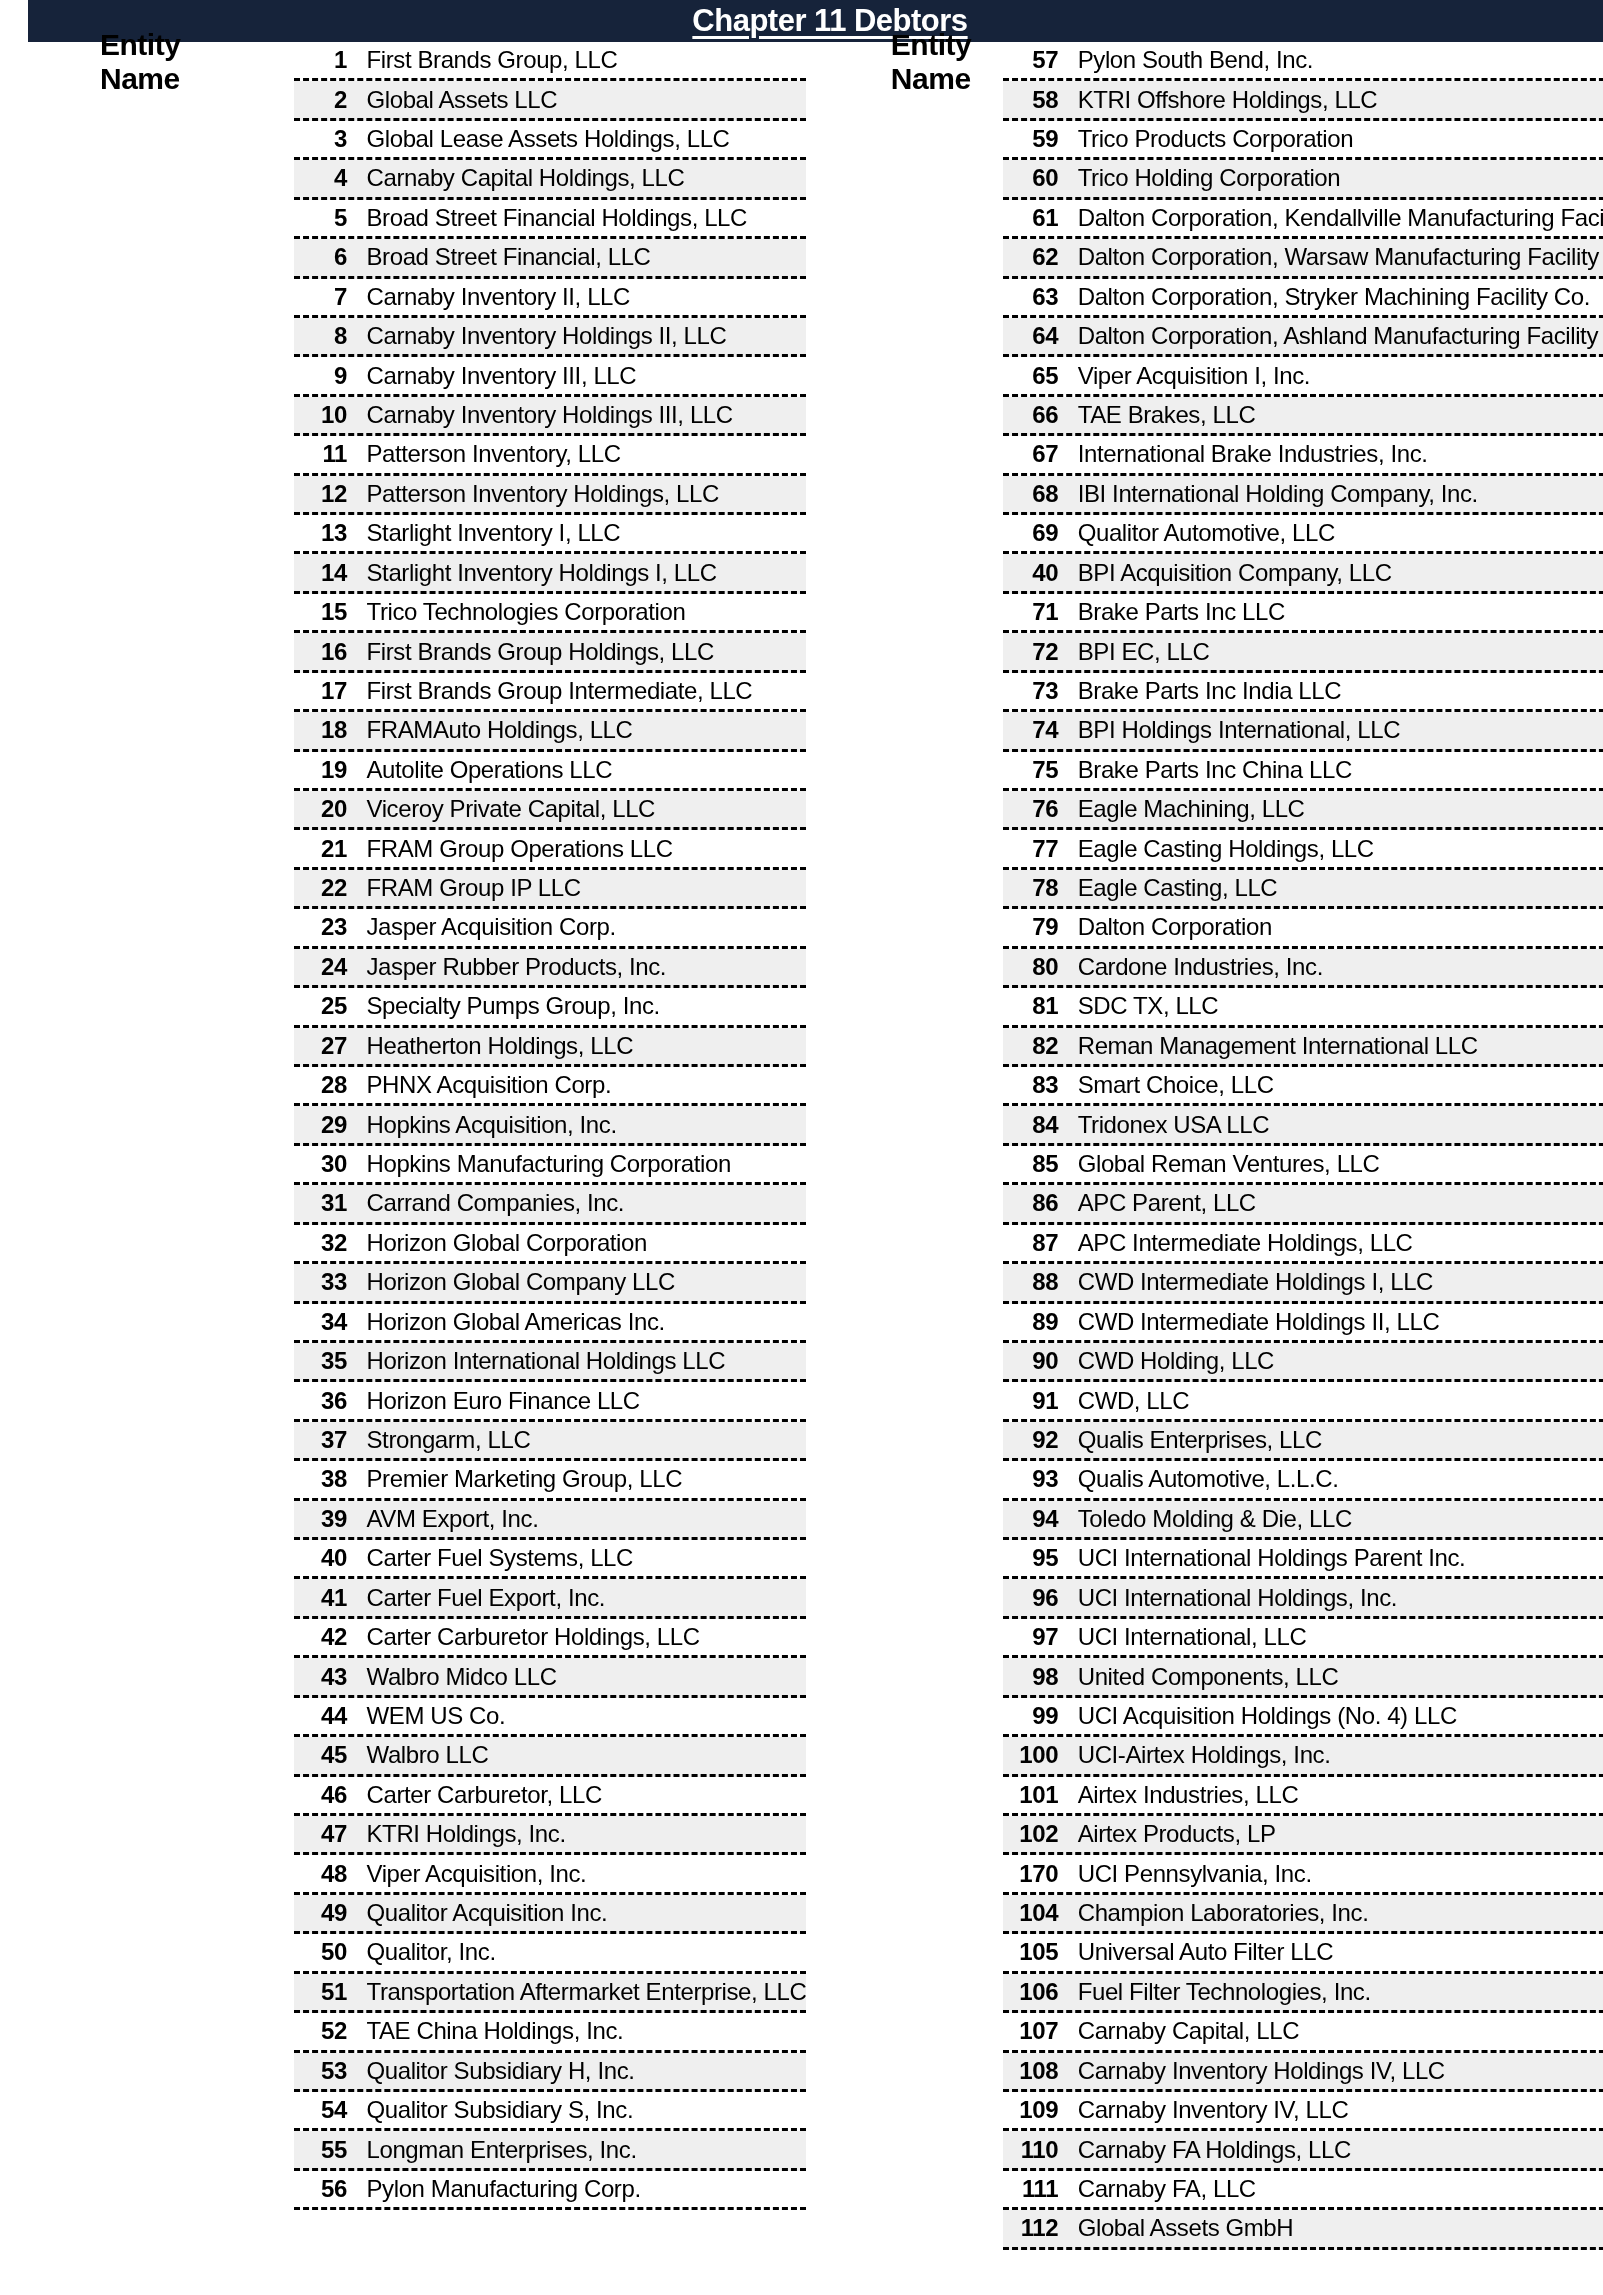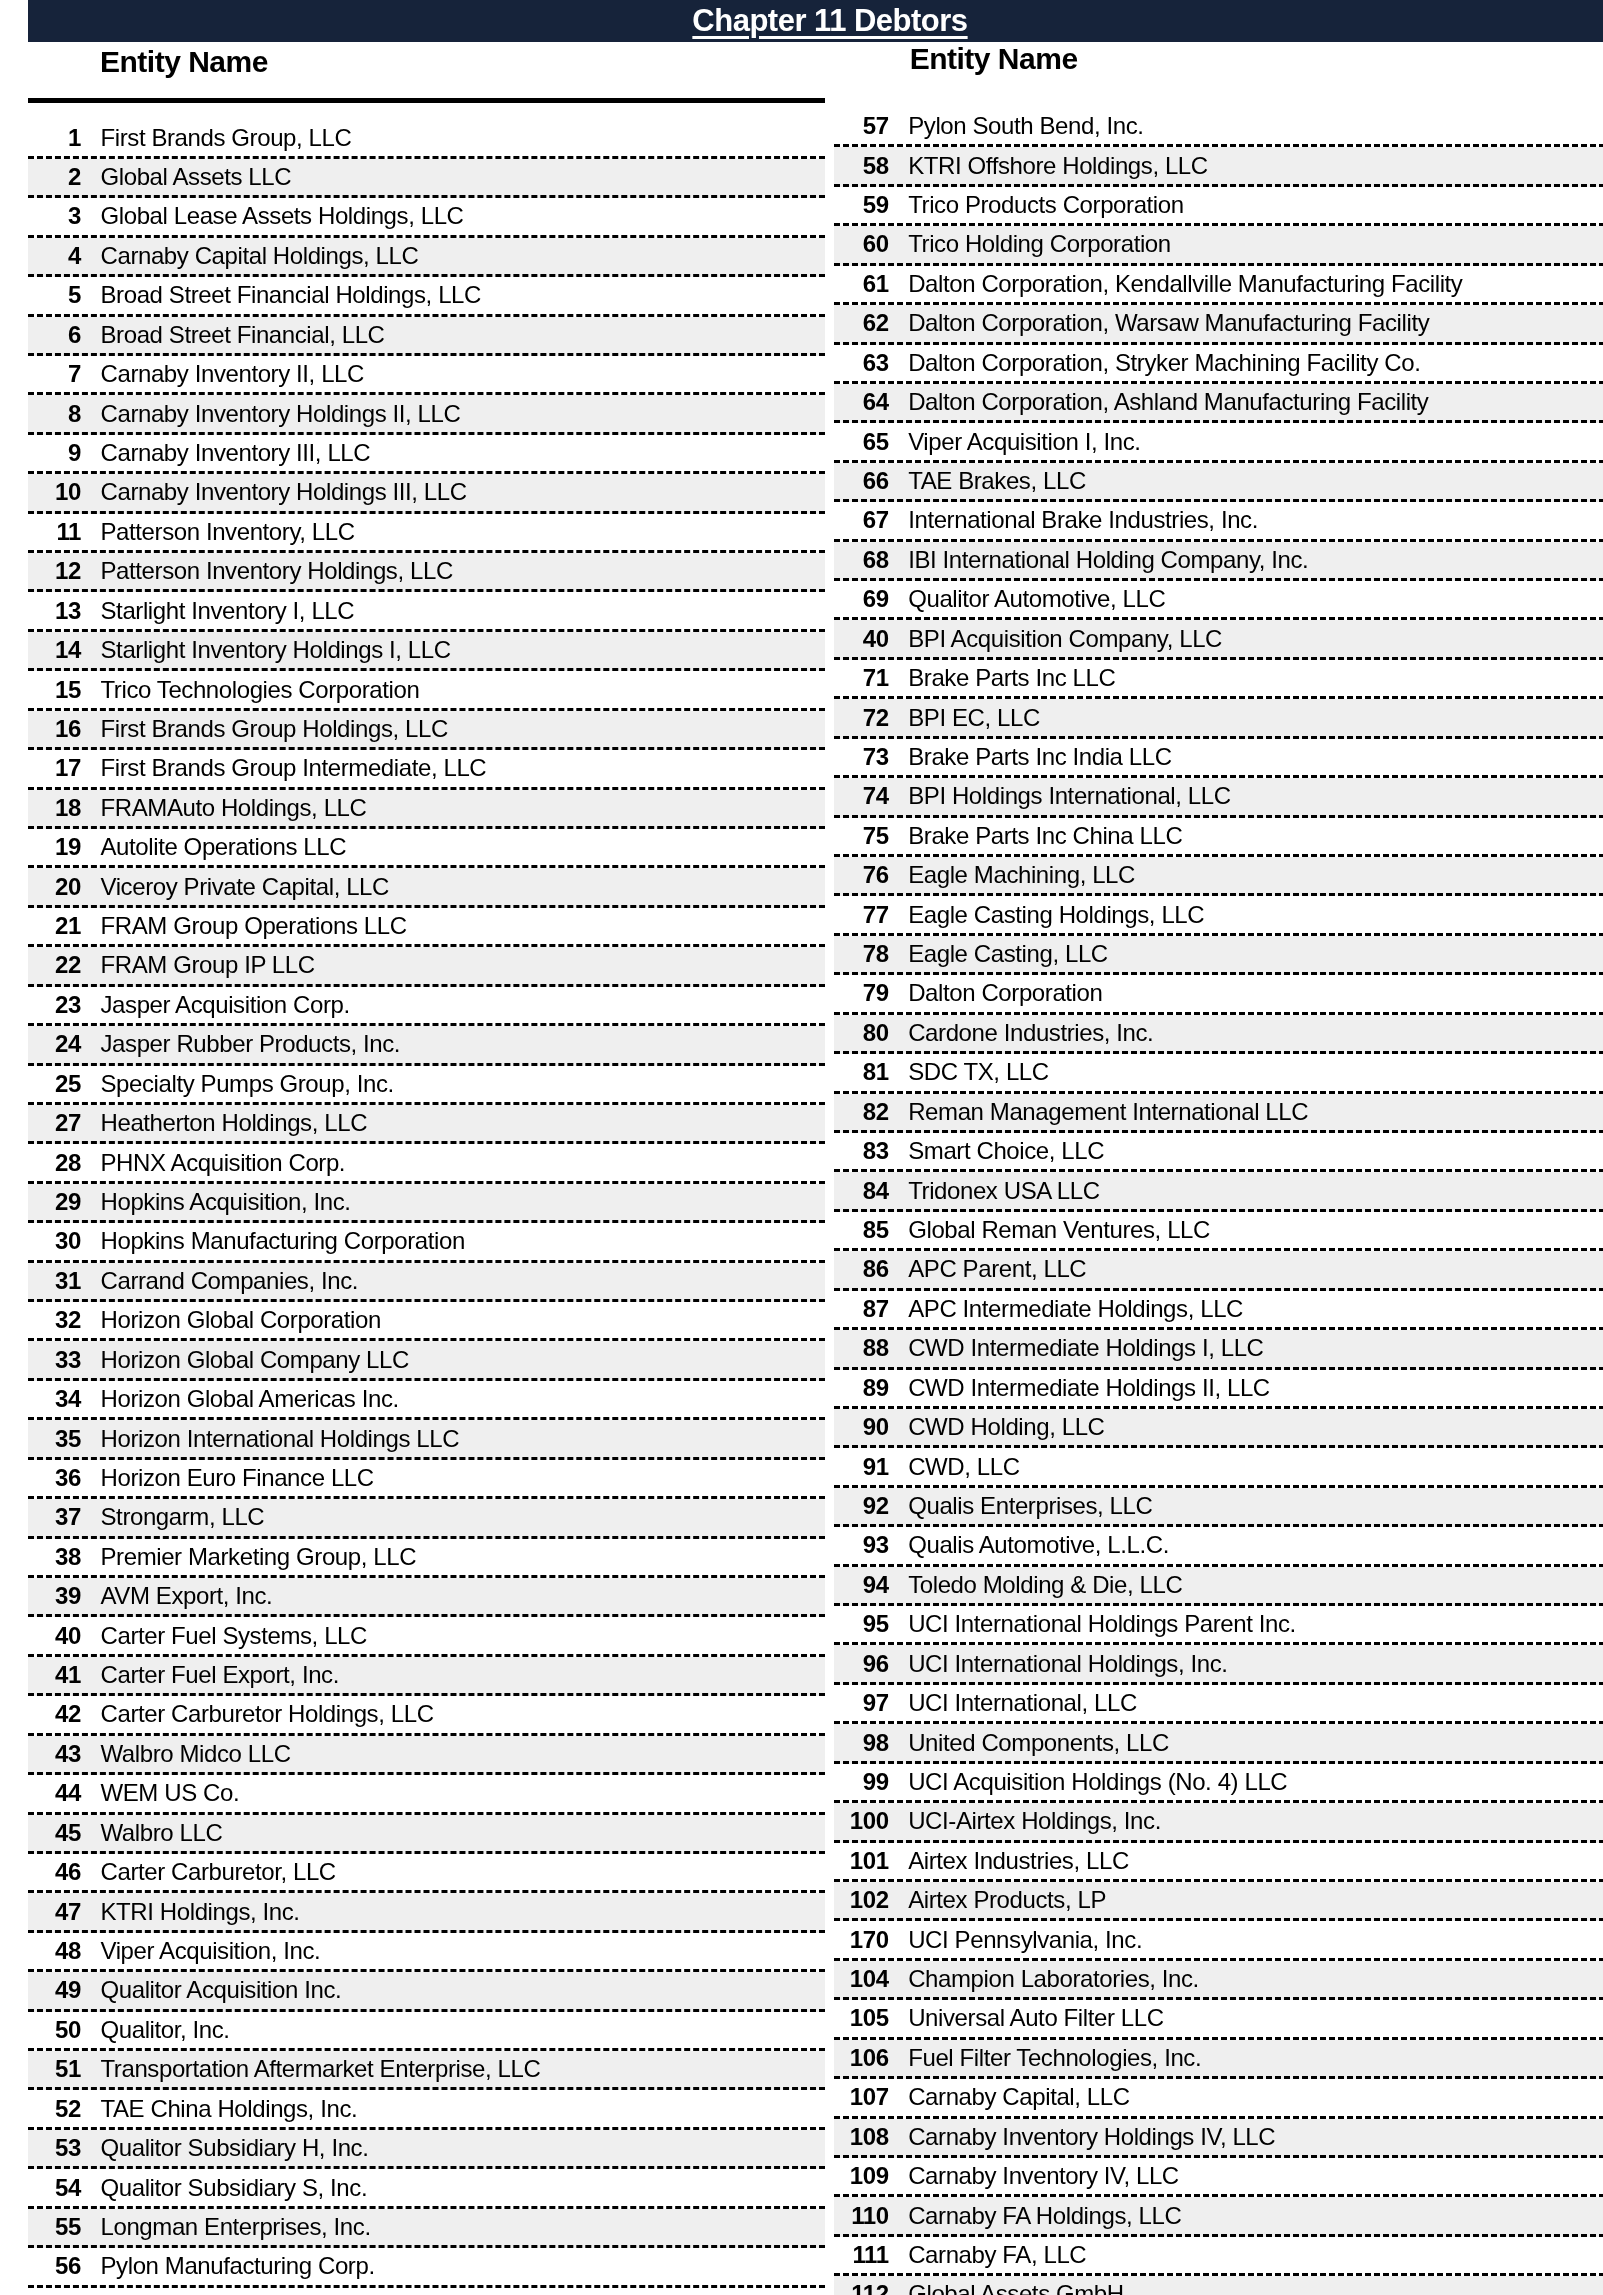--- a/index.html
+++ b/index.html
@@ -27,21 +27,21 @@
     letter-spacing:-0.5px;
     text-decoration:underline;
     text-decoration-thickness:2.7px;
     text-underline-offset:4.9px;
   }
   .tables {
     display:flex;
     width:100%;
     height:2253px;
   }
-  .table { display:flex; flex-direction:column;gap:16px; }
+  .table { display:flex; flex-direction:row;gap:16px; }
   .table.left  { width:797px; }
   .col-gap     { width:8.7px; background:#ffffff; }
   .table.right { flex:1; }
   .thead {
     height:40px;
     display:flex;
     align-items:center;
     font-size:30px;
     font-weight:bold;
     letter-spacing:-0.5px;

